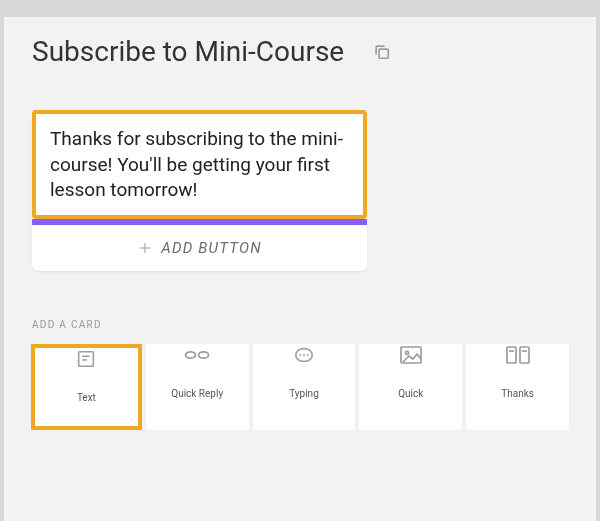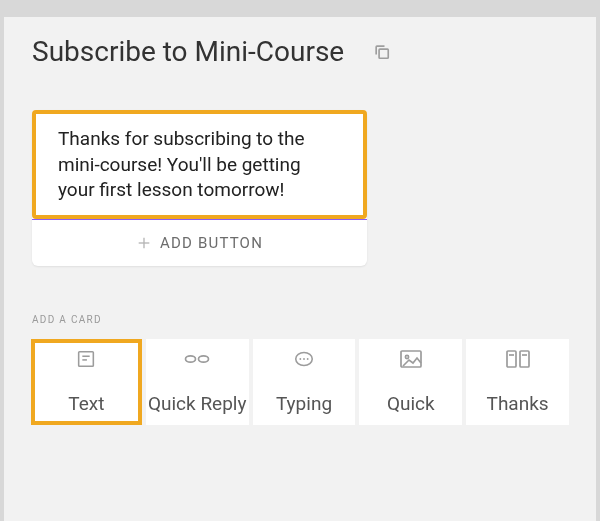--- a/index.html
+++ b/index.html
@@ -38,37 +38,38 @@
       width: 335px;
       border-radius: 6px;
       background: #fff;
       box-shadow: 0 1px 2px rgba(0,0,0,0.08);
       overflow: visible;
     }
     .message-box {
       border: 4px solid #f0a820;
       border-radius: 4px;
       background: #fff;
-      padding: 12px 22px;
+      padding: 12px 14px;
       font-size: 19px;
       line-height: 1.35;
       color: #222;
     }
     .add-button-row {
       padding: 14px 16px;
       text-align: center;
       display: flex;
       align-items: center;
       justify-content: center;
       gap: 8px;
       cursor: pointer;
       font-size: 15px;
       letter-spacing: 1.2px;
       color: #6c6c6c;
-      border-top: 1px solid #8b5cf6;
+      border-top: 6px solid #8b5cf6;
+      font-style: italic;
     }
     .plus-icon {
       color: #b5b5b5;
       display: flex;
     }
     .section-label {
       margin-top: 48px;
       margin-bottom: 14px;
       font-size: 10px;
       letter-spacing: 1.3px;
@@ -79,24 +80,23 @@
       gap: 4px;
       margin-left: -1px;
       margin-right: -1px;
     }
     .card-type {
       flex: 1;
       background: #fff;
       display: flex;
       flex-direction: column;
       align-items: center;
-      justify-content: center;
       gap: 22px;
       height: 86px;
-      font-size: 19px;
+      font-size: 10px;
       color: #555;
       cursor: pointer;
     }
     .card-type.selected {
       border: 4px solid #f0a820;
       background: #fff;
     }
     .ct-icon { color: #9c9c9c; display:flex; align-items:center; justify-content:center; height:22px; }
   </style>
 </head>

